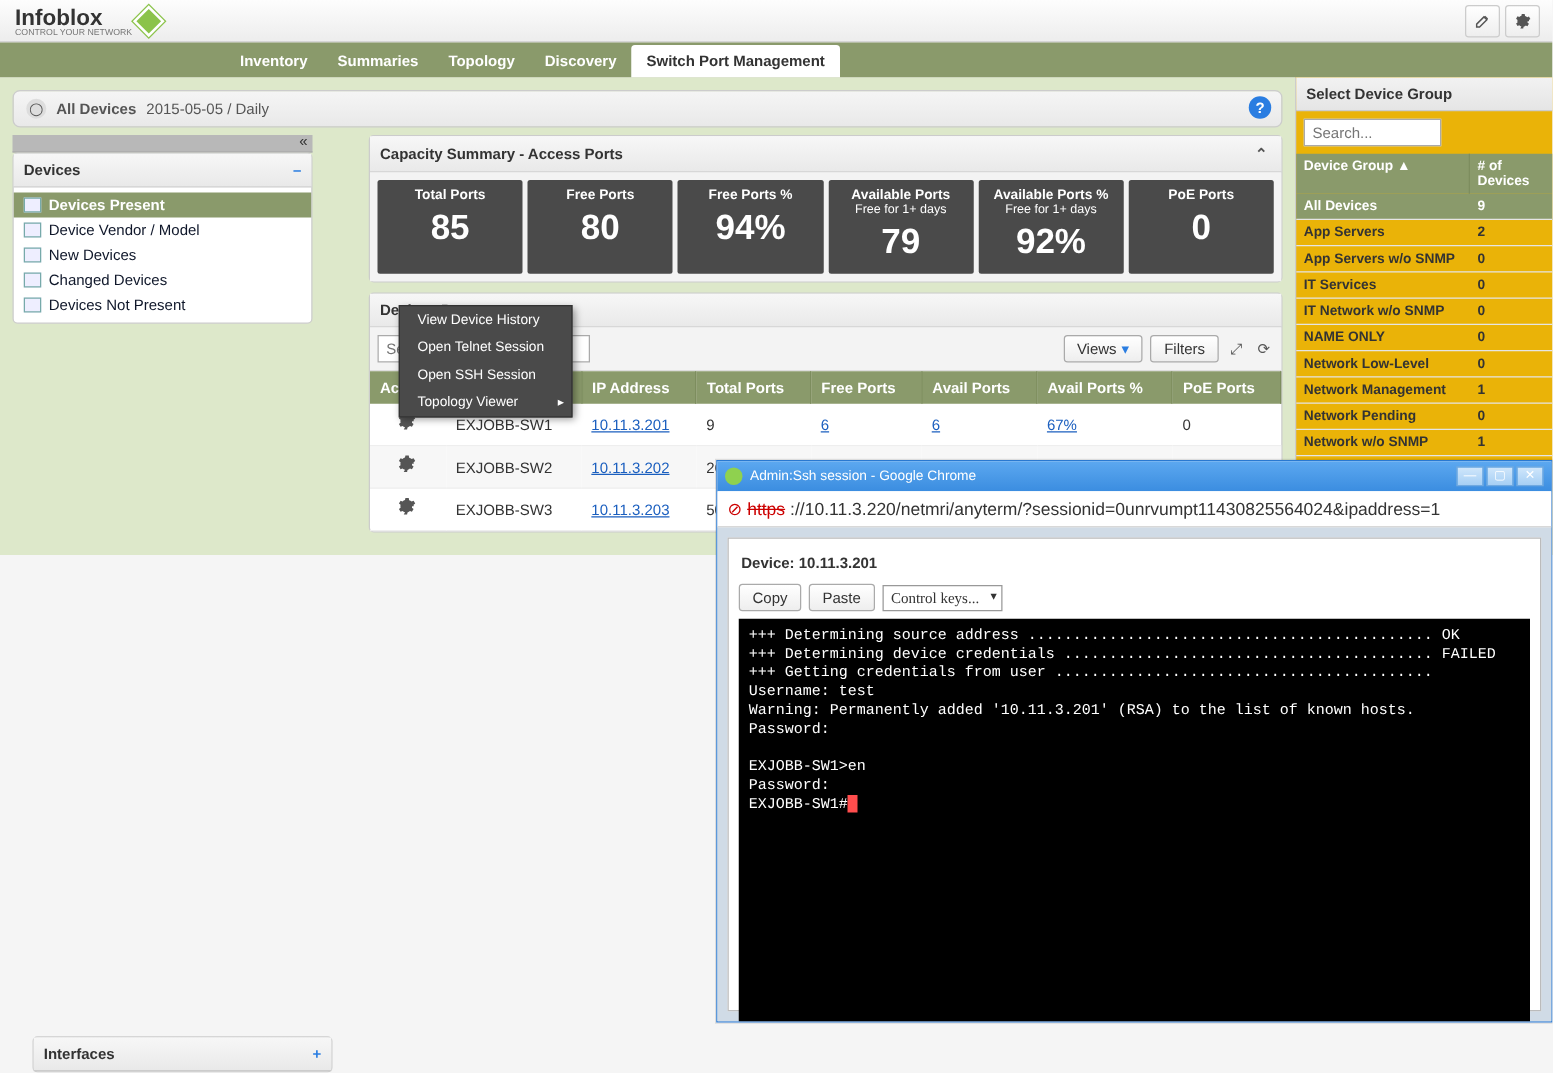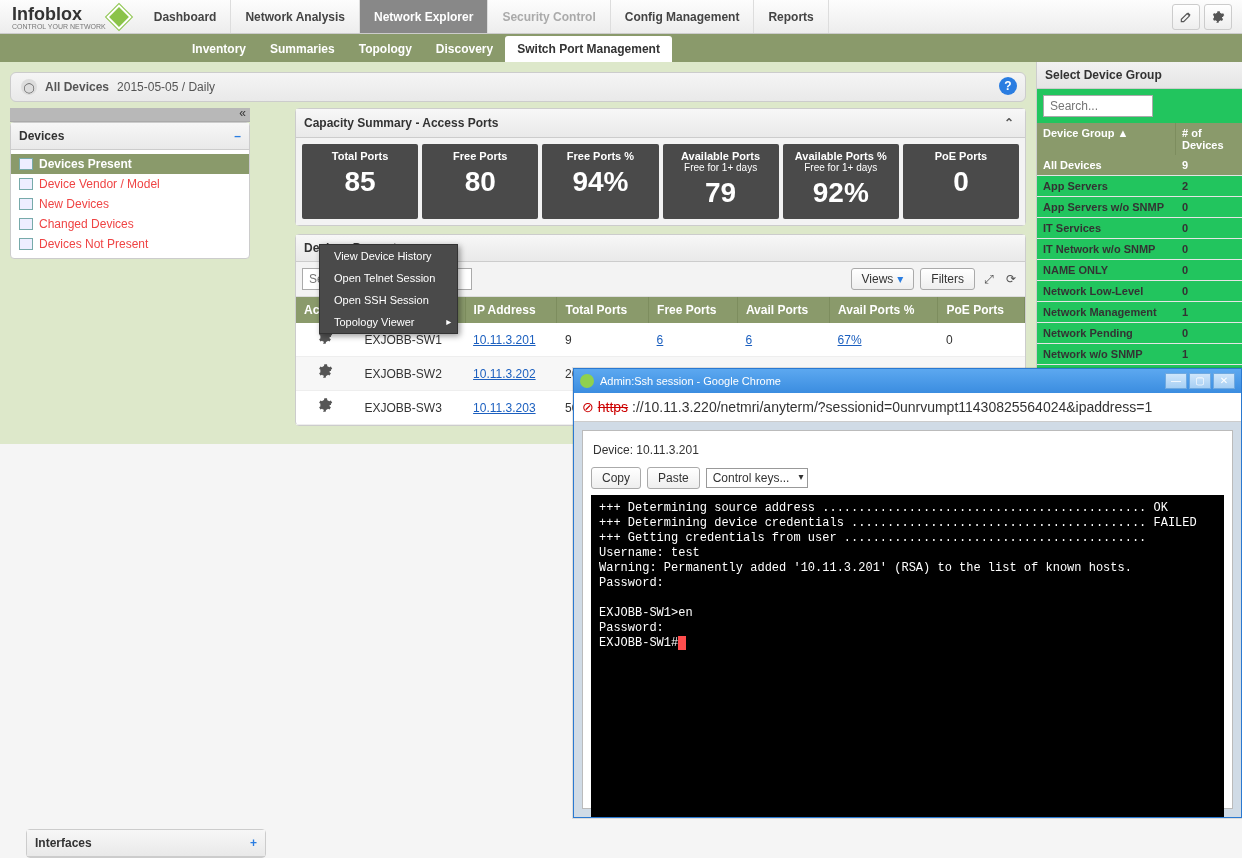--- a/index.html
+++ b/index.html
@@ -26,21 +26,21 @@
   .breadcrumb-bar { background: linear-gradient(#f5f5f5,#e9e9e9); border: 1px solid #ccc; border-radius: 6px; padding: 6px 10px; display:flex; align-items:center; gap:8px; font-size:12px; color:#555; margin-bottom: 6px; position:relative;}
   .bc-icon { width:16px; height:16px; border-radius:50%; background:#ddd; display:inline-flex; align-items:center; justify-content:center; font-size:10px;}
   .help-icon { position:absolute; right:8px; top:4px; width:18px; height:18px; border-radius:50%; background:#2a7de1; color:#fff; display:flex; align-items:center; justify-content:center; font-size:12px; font-weight:bold; cursor:pointer;}
   
   .left-col { width: 240px; }
   .panel { background: #fff; border: 1px solid #ccc; border-radius: 4px; margin-bottom: 8px; }
   .panel-hd { background: linear-gradient(#f7f7f7,#e9e9e9); border-bottom: 1px solid #ccc; padding: 6px 8px; font-weight: bold; font-size: 12px; color:#333; display:flex; justify-content:space-between; align-items:center;}
   .collapse-btn { color:#2a7de1; font-weight:bold; cursor:pointer; }
   .tree-handle { background:#b8b8b8; text-align:right; padding:0 4px; height:14px; line-height:10px; border-bottom:1px solid #aaa;}
   .tree-list { padding: 4px 0; }
-  .tree-item { padding: 3px 8px; display:flex; align-items:center; gap:6px; cursor:pointer; font-size:12px; color:#ef4444;}
+  .tree-item { padding: 3px 8px; display:flex; align-items:center; gap:6px; cursor:pointer; font-size:12px; color:#0f172a;}
   .tree-item.active { background: #8a9a6b; color: #fff; font-weight:bold; }
   .tree-icon { width:14px; height:12px; border:1px solid #7aa; background:#eef; display:inline-block;}
   
   .center-col { flex: 1; padding-left: 37px; }
   .cap-panel-body { padding: 6px; background:#f3f3f3; }
   .cap-cards { display:flex; gap:4px; }
   .cap-card { flex:1; background:#4a4a4a; color:#fff; text-align:center; border-radius:2px; padding:6px 4px 10px; }
   .cap-card .lbl { font-size:11px; font-weight:bold; }
   .cap-card .sub { font-size:10px; }
   .cap-card .val { font-size:28px; font-weight:bold; margin-top:4px; }
@@ -56,21 +56,21 @@
   table.data tbody td { padding:6px 8px; border-bottom:1px solid #eee; }
   table.data tbody tr:nth-child(even) td { background:#f7f7f7; }
   .gear-cell { text-align:center; width:40px;}
   .gear { width:18px; height:18px; display:inline-block; color:#555;}
   .link { color:#1b5fbf; text-decoration:underline; cursor:pointer;}
   
   .context-menu { position:absolute; left:319px; top:244px; background:#4a4a4a; color:#fff; font-size:11px; border:1px solid #333; box-shadow:2px 2px 6px rgba(0,0,0,0.4); z-index:50;}
   .context-menu .cm-item { padding:5px 22px 5px 14px; cursor:pointer; position:relative; white-space:nowrap;}
   .cm-arrow { position:absolute; right:6px; top:5px; font-size:10px;}
   
-  .right-rail { width: 206px; border-left:1px solid #ccc; background:#22c55e; }
+  .right-rail { width: 206px; border-left:1px solid #ccc; background:#eab308; }
   .rr-head { background:linear-gradient(#f2f2f2,#e5e5e5); padding:6px 8px; font-weight:bold; font-size:12px; border-bottom:1px solid #ccc;}
   .rr-search { padding:6px;}
   .rr-table-head { display:flex; background:#8a9a6b; color:#fff; font-size:11px; font-weight:bold;}
   .rr-th1 { flex:1; padding:4px 6px; border-right:1px solid #7d8d5e;}
   .rr-th2 { width:66px; padding:4px 6px;}
   .rr-row { display:flex; font-size:11px; border-bottom:1px solid #e5e5e5; cursor:pointer;}
   .rr-row .c1 { flex:1; padding:4px 6px; font-weight:bold; color:#333;}
   .rr-row .c2 { width:66px; padding:4px 6px; font-weight:bold;}
   .rr-row.sel { background:#8a9a6b; color:#fff;}
   .rr-row.sel .c1, .rr-row.sel .c2 { color:#fff;}
@@ -80,48 +80,40 @@
   
   .chrome-win { position:absolute; left:573px; top:368px; width:669px; height:450px; background:#fff; border:1px solid #2a79d1; box-shadow:0 0 0 1px rgba(0,0,0,0.1); z-index:100; display:flex; flex-direction:column;}
   .cw-title { background:linear-gradient(#5ca8f0,#3b8de0); color:#fff; font-size:11px; padding:4px 6px; display:flex; align-items:center; gap:6px;}
   .cw-title .globe{ width:14px;height:14px;border-radius:50%;background:#8fd14f;}
   .cw-btns { margin-left:auto; display:flex; gap:2px;}
   .cw-btn { width:22px; height:16px; background:linear-gradient(#cfe6fb,#a6cff4); border:1px solid #6fa9e0; font-size:10px; text-align:center; line-height:14px; cursor:pointer;}
   .cw-url { background:#fff; border-bottom:1px solid #ccc; padding:6px 8px; font-size:14px; color:#333; display:flex; align-items:center; gap:4px;}
   .https-bad { color:#c00; text-decoration:line-through; font-size:14px;}
   .cw-body { flex:1; background:#d0dbe6; padding:8px; overflow:hidden; }
   .cw-inner { background:#fff; border:1px solid #bbb; height:100%; padding:8px; }
-  .cw-dev { font-size:12px; font-weight:normal; color:#333; padding:4px 2px 10px;}
+  .cw-dev { font-size:12px; font-weight:bold; color:#333; padding:4px 2px 10px;}
   .cw-toolbar { display:flex; gap:6px; align-items:center; margin-bottom:6px;}
-  .select-fake { border:1px solid #999; padding:2px 18px 2px 6px; font-size:12px; background:#fff; position:relative;}
+  .select-fake { border:1px solid #999; padding:2px 18px 2px 6px; font-size:12px; background:#fff; position:relative;font-family:Liberation Serif, serif;}
   .select-fake::after { content:"▾"; position:absolute; right:4px; top:2px; font-size:10px;}
   .terminal { background:#000; color:#fff; font-family: "Courier New", monospace; font-size:12px; padding:6px 8px; height:340px; overflow:hidden; white-space:pre; line-height:1.25;}
   .term-cursor { background:#ff4d4d; display:inline-block; width:8px; height:14px; vertical-align:text-bottom;}
   
   svg { display:block; }
 </style>
 </head>
 <body>
 
 <div class="topbar">
   <div class="logo">
     <div>
       <div>Infoblox</div>
       <div class="logo-sub">CONTROL YOUR NETWORK</div>
     </div>
     <div class="logo-sq"></div>
   </div>
-  <div class="top-tabs" id="top-tabs">
-      <div class="top-tab">Dashboard</div>
-      <div class="top-tab">Network Analysis</div>
-      <div class="top-tab active">Network Explorer</div>
-      <div class="top-tab disabled">Security Control</div>
-      <div class="top-tab">Config Management</div>
-      <div class="top-tab">Reports</div>
-    </div>
   <div class="top-icons">
     <div class="top-icon">
       <svg width="14" height="14" viewBox="0 0 24 24" fill="none" stroke="#555" stroke-width="2">
           <path d="M14 6l4 4-10 10H4v-4L14 6z"></path>
           <path d="M15 5l4 4"></path>
         </svg>
     </div>
     <div class="top-icon">
       <svg width="14" height="14" viewBox="0 0 24 24" fill="#555">
           <path d="M12 8a4 4 0 100 8 4 4 0 000-8zm9 4a7 7 0 00-.2-1.7l2-1.5-2-3.4-2.3 1a7 7 0 00-3-1.7L15 2h-4l-.5 2.6a7 7 0 00-3 1.7l-2.3-1-2 3.4 2 1.5A7 7 0 005 12c0 .6.1 1.1.2 1.7l-2 1.5 2 3.4 2.3-1a7 7 0 003 1.7L9 22h4l.5-2.6a7 7 0 003-1.7l2.3 1 2-3.4-2-1.5c.1-.6.2-1.1.2-1.7z"></path>

